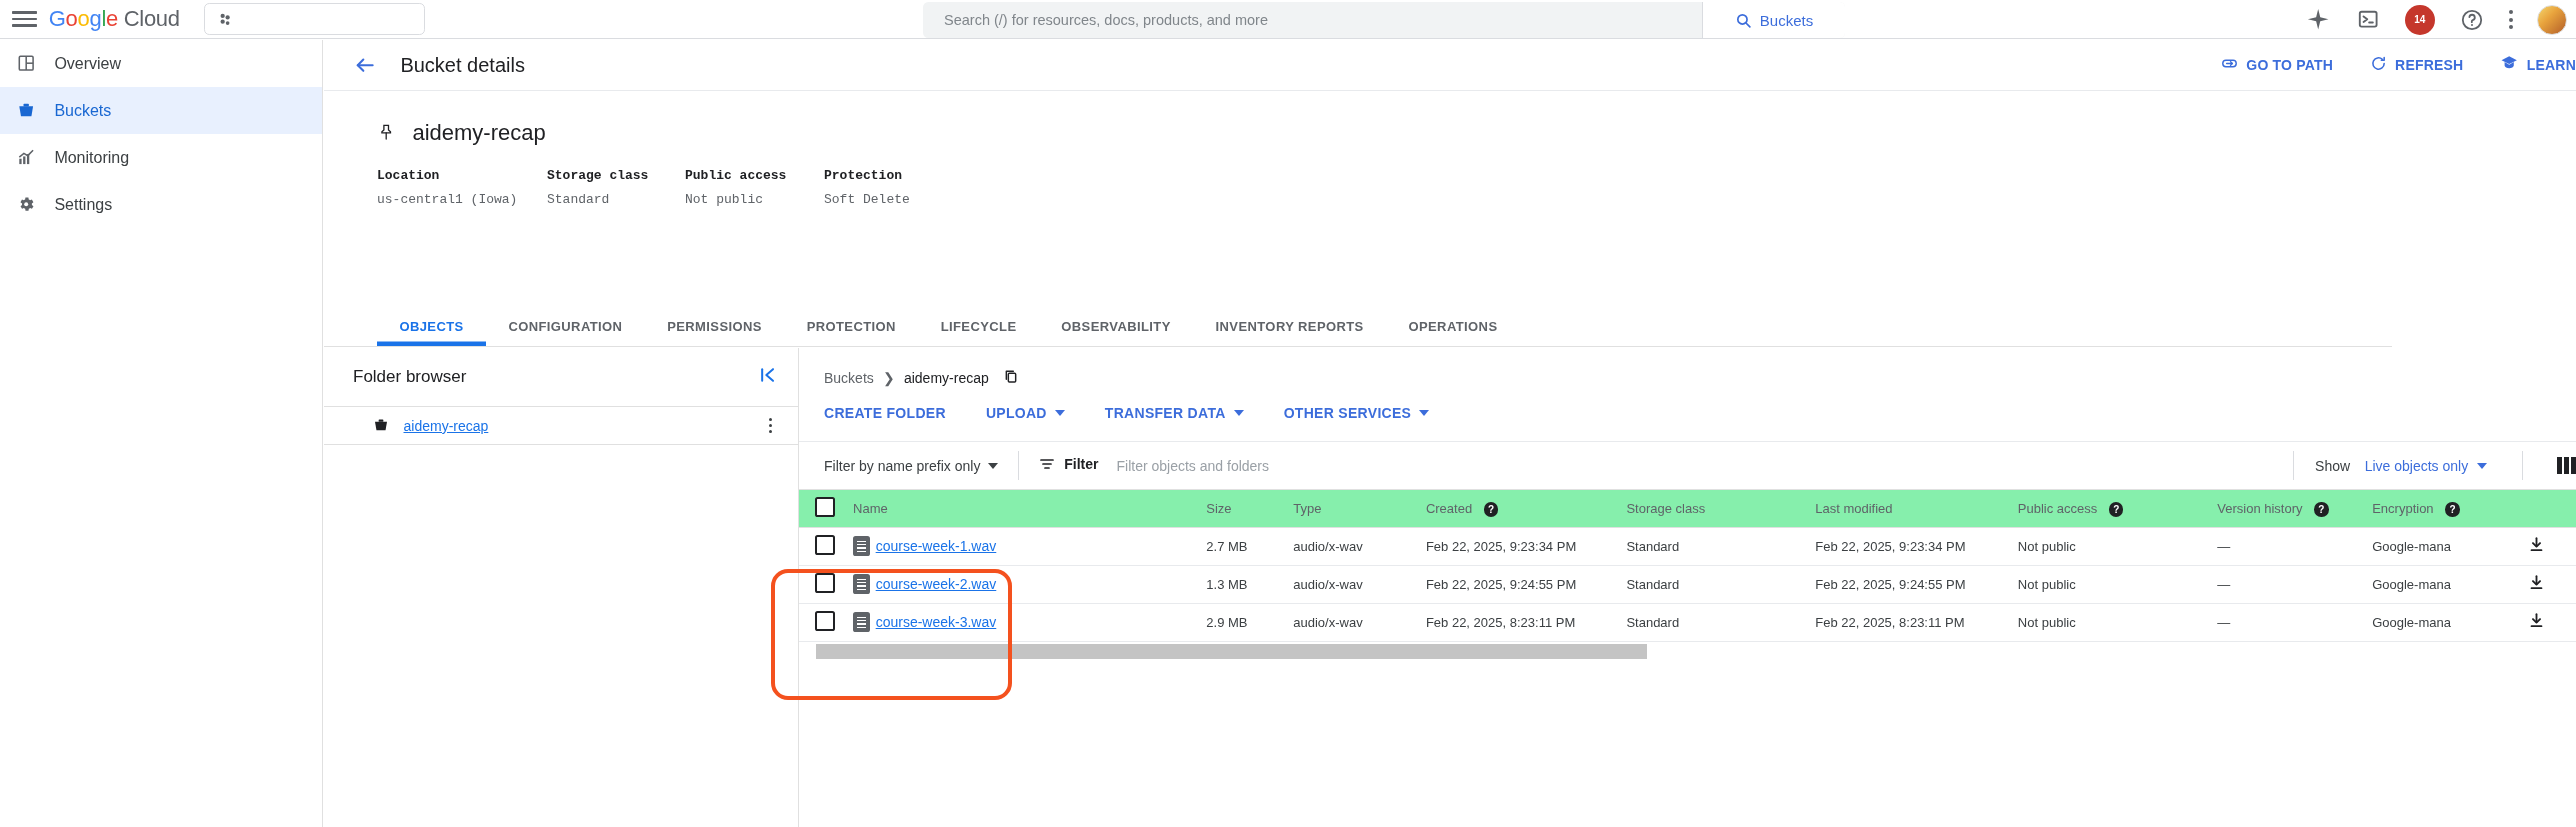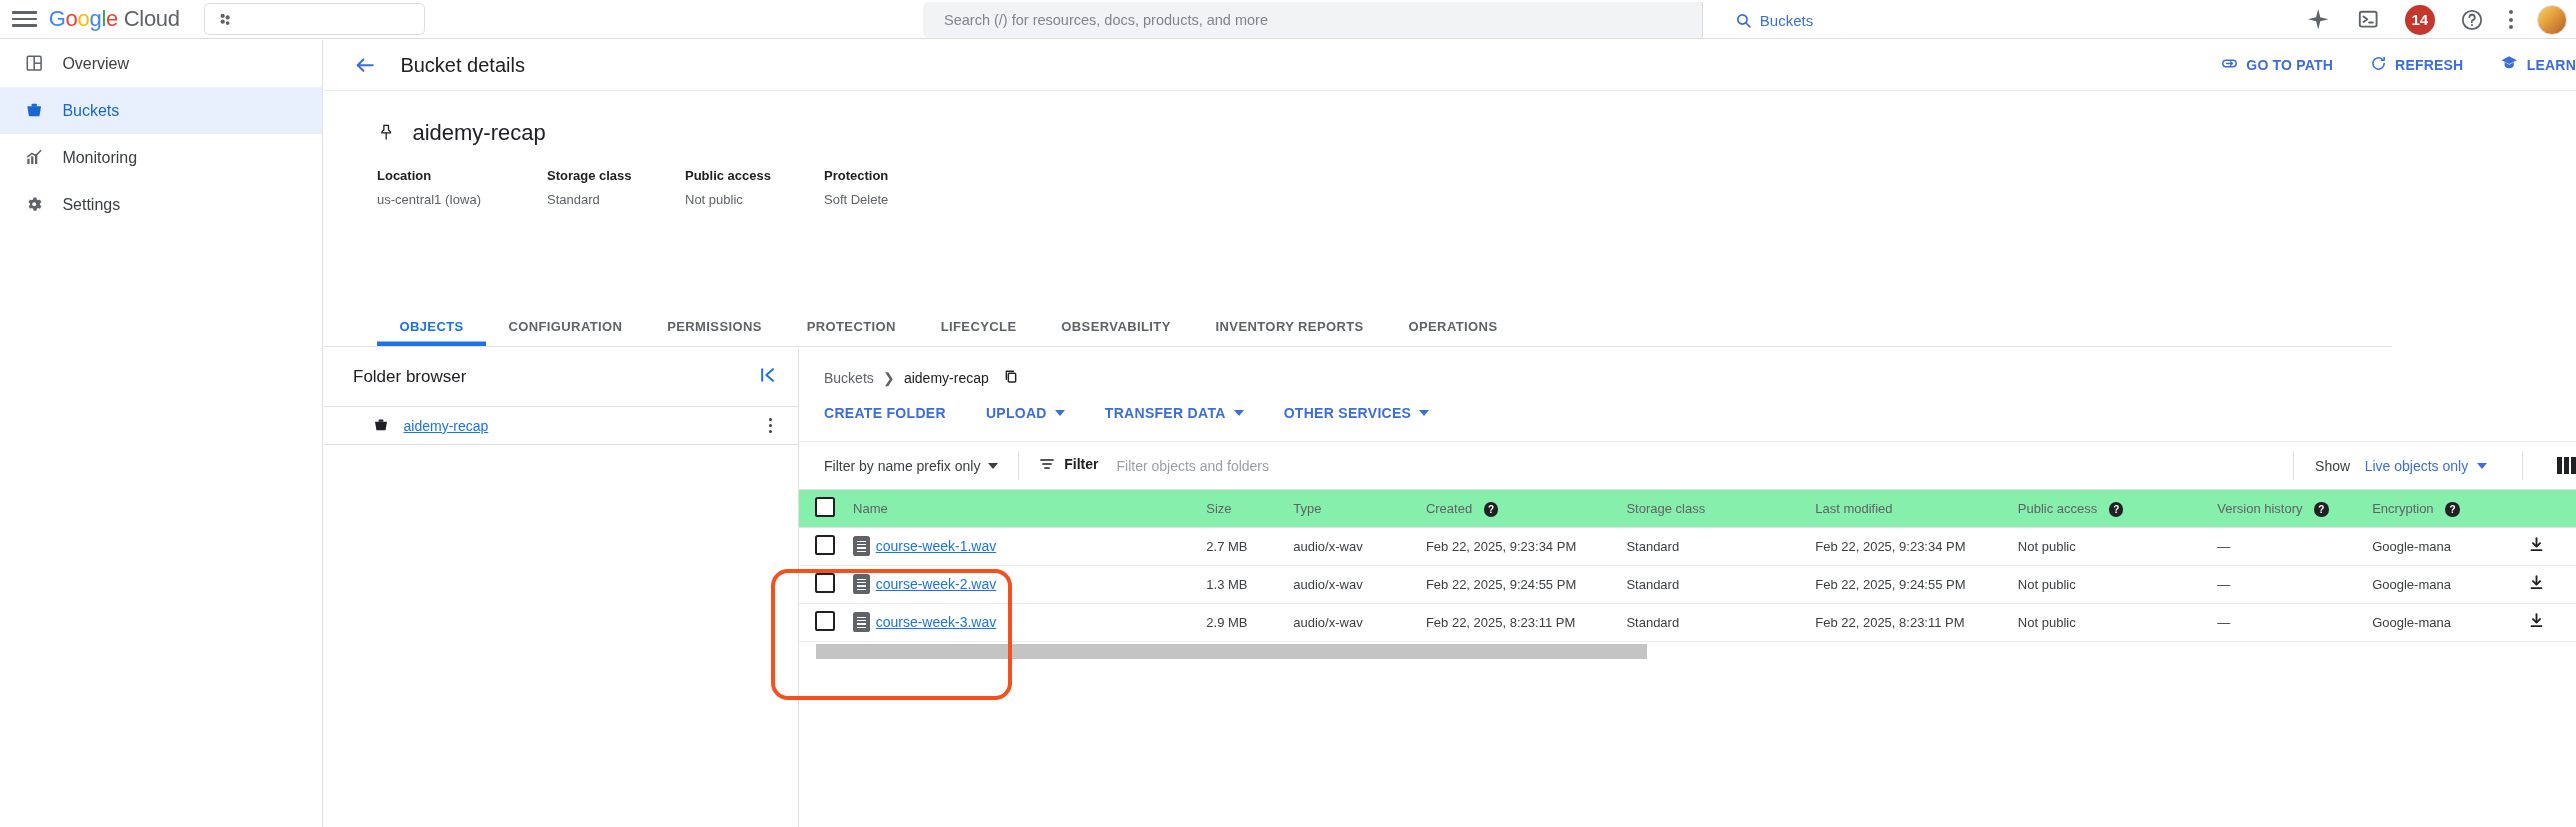--- a/index.html
+++ b/index.html
@@ -63,21 +63,21 @@
 
   .topicons {
     position: absolute; right: 9.2px; top: 0; height: 39px;
     display: flex; align-items: center; gap: 24px;
   }
   .ticon { width: 26px; height: 26px; display:flex; align-items:center; justify-content:center; cursor:pointer; color:#5f6368; }
   .notif-badge {
     width: 30px; height: 30px; border-radius: 50%;
     background: #c5372c; color: #fff;
     display: flex; align-items: center; justify-content: center;
-    font-size: 15px; font-weight: bold; cursor: pointer;
+    font-size: 10px; font-weight: bold; cursor: pointer;
   }
   .kebab { display:flex; flex-direction: column; gap:3.3px; cursor:pointer; }
   .kebab i { width:4px; height:4px; border-radius:50%; background:#5f6368; display:block; }
   .avatar {
     width: 30px; height: 30px; border-radius: 50%;
     background: linear-gradient(135deg,#f5d76e 0%,#e8a33d 40%,#b25d28 100%);
     cursor: pointer; border: 0.7px solid #ddd;
   }
 
   
@@ -90,21 +90,21 @@
   .nav-product {
     height: 50px; display: flex; align-items: center;
     padding-left: 13px; gap: 13px;
     border-bottom: 0.7px solid #e0e0e0;
   }
   .nav-product-title { font-size: 18.4px; color: #202124; white-space: nowrap; }
   .pin-icon { margin-left: auto; margin-right: 26px; color:#1a73e8; cursor:pointer; }
 
   .nav-item {
     height: 47px; display: flex; align-items: center;
-    padding-left: 24px; gap: 18.4px;
+    padding-left: 16px; gap: 18.4px;
     font-size: 16px; color: #3c4043; cursor: pointer;
   }
   .nav-item.active { background: #e8f0fe; color: #1967d2; }
   .nav-item.active .nav-ic { color:#1967d2; }
   .nav-ic { width: 20px; height:20px; display:flex; align-items:center; justify-content:center; color:#5f6368; }
 
   
   .page-header {
     position: absolute; left: 324px; top: 40px;
     width: 2252px; height: 51px;
@@ -119,21 +119,21 @@
     display: flex; align-items: center; gap: 8px;
     color: #3c6ddb; font-size: 14px; font-weight: bold;
     letter-spacing: 0.2px; cursor: pointer; white-space: nowrap;
   }
 
   
   .bucket-block { position:absolute; left:324px; top:91px; width:2252px; }
   .bucket-name-row { display:flex; align-items:center; gap:17px; padding: 29px 0 0 53px; }
   .bucket-name { font-size: 22px; color:#202124; }
   .meta-row { display:flex; padding-left: 53px; margin-top: 22.4px; }
-  .meta-col { margin-right: 0; }
+  .meta-col { margin-right: 0; font-family: Liberation Mono, monospace; }
   .meta-label { font-size: 13px; color:#202124; font-weight:bold; }
   .meta-value { font-size: 13px; color:#5f6368; margin-top: 8.5px; white-space: nowrap; }
 
   
   .tabs {
     position:absolute; left:324px; top:306px; width:2068px; height:41px;
     display:flex; align-items:flex-end; border-bottom:0.7px solid #e0e0e0;
     padding-left: 53px;
   }
   .tab {

